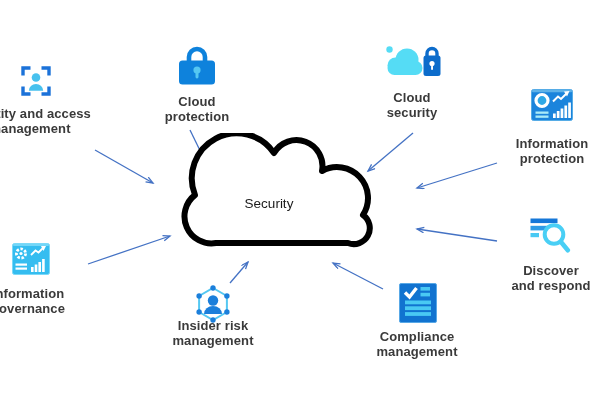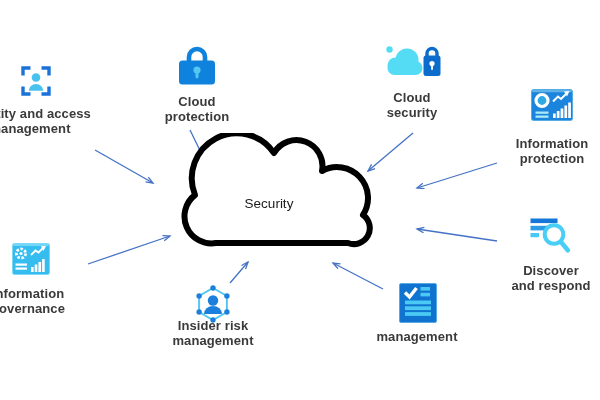--- a/index.html
+++ b/index.html
@@ -151,20 +151,21 @@
   <svg class="icon" style="left:399px;top:283px" width="38" height="40" viewBox="0 0 38 40">
     <rect x="0.5" y="0.5" width="37" height="39" rx="1.5" fill="#1173D0" stroke="#58A8E6"></rect>
     <polyline points="6,9.5 10.5,14 17.5,5" fill="none" stroke="#fff" stroke-width="3.4"></polyline>
     <rect x="21.5" y="4" width="9.5" height="3.6" fill="#49C9F3"></rect>
     <rect x="21.5" y="9.8" width="9.5" height="3.6" fill="#49C9F3"></rect>
     <rect x="6" y="17.5" width="26" height="3.8" fill="#49C9F3"></rect>
     <rect x="6" y="23.3" width="26" height="3.8" fill="#49C9F3"></rect>
     <rect x="6" y="29.1" width="26" height="3.8" fill="#49C9F3"></rect>
   </svg>
   <div class="label" id="lbl-compliance">
+    <div>Compliance</div>
     <div>management</div>
   </div>
 </div>
 
 <div class="node">
   <svg class="icon" style="left:190px;top:283px" width="46" height="44" viewBox="0 0 46 44">
     <polygon points="23,5 36.9,13 36.9,29 23,37 9.1,29 9.1,13" fill="none" stroke="#55C8F2" stroke-width="2"></polygon>
     <g fill="#1B7FDB">
       <circle cx="23" cy="5" r="2.7"></circle>
         <circle cx="36.9" cy="13" r="2.7"></circle>

